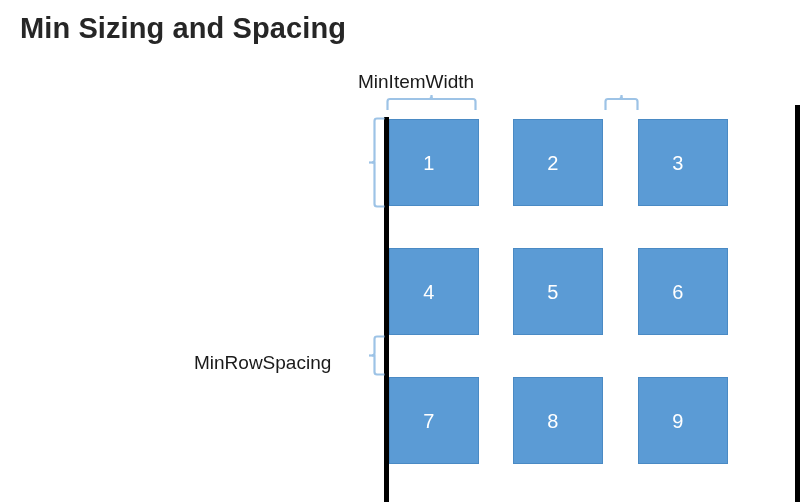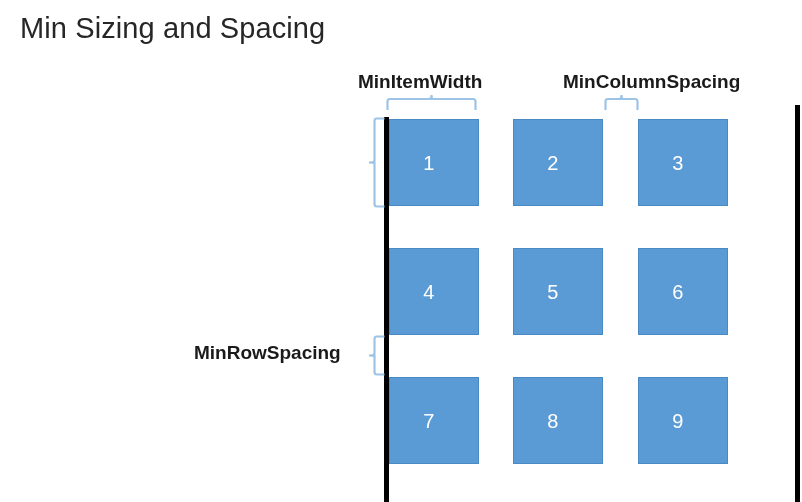--- a/index.html
+++ b/index.html
@@ -17,38 +17,38 @@
     background: #ffffff;
     overflow: hidden;
   }
 
   
   #slide-title {
     position: absolute;
     left: 20px;
     top: 12px;
     font-size: 29px;
-    font-weight: 400;
+    font-weight: 700;
     color: #262626;
     letter-spacing: 0.1px;
     white-space: nowrap;
   }
 
   
   .annot-label {
     position: absolute;
     font-size: 19px;
-    font-weight: 700;
+    font-weight: 400;
     color: #1a1a1a;
     white-space: nowrap;
   }
   #label-min-item-width   { left: 358px; top: 71px; }
   #label-min-column-spacing { left: 563px; top: 71px; }
   #label-min-item-height  { left: 204px; top: 149px; }
-  #label-min-row-spacing  { left: 194px; top: 342px; }
+  #label-min-row-spacing  { left: 194px; top: 352px; }
 
   
   .guide-line {
     position: absolute;
     background: #000000;
   }
   #guide-line-left {
     left: 384px;
     top: 117px;
     width: 5px;
@@ -101,21 +101,20 @@
   <div class="guide-line" id="guide-line-right"></div>
 
   <div class="annot-label" id="label-min-item-width">MinItemWidth</div>
   <div class="brace" id="brace-item-width">
     <svg width="92" height="16" viewBox="0 0 92 16">
       <path d="M1.5 15 L1.5 6.5 Q1.5 4 4 4 L43 4 Q45.5 4 45.5 1.5 L45.5 4 Q45.5 4 48 4 L87 4 Q89.5 4 89.5 6.5 L89.5 15" fill="none" stroke="#9DC3E6" stroke-width="2.2" stroke-linecap="butt"></path>
       <line x1="45.5" y1="0" x2="45.5" y2="5" stroke="#9DC3E6" stroke-width="2.2"></line>
     </svg>
   </div>
 
-  <div class="annot-label" id="label-min-column-spacing">MinColumnSpacing</div>
   <div class="brace" id="brace-column-spacing">
     <svg width="36" height="16" viewBox="0 0 36 16">
       <path d="M1.5 15 L1.5 6.5 Q1.5 4 4 4 L15 4 Q17.5 4 17.5 1.5 L17.5 4 Q17.5 4 20 4 L31 4 Q33.5 4 33.5 6.5 L33.5 15" fill="none" stroke="#9DC3E6" stroke-width="2.2" stroke-linecap="butt"></path>
       <line x1="17.5" y1="0" x2="17.5" y2="5" stroke="#9DC3E6" stroke-width="2.2"></line>
     </svg>
   </div>
 
   <div class="brace" id="brace-item-height">
     <svg width="18" height="92" viewBox="0 0 18 92">
       <path d="M16.5 1.5 L9 1.5 Q6.5 1.5 6.5 4 L6.5 43 Q6.5 45.5 4 45.5 L6.5 45.5 Q6.5 45.5 6.5 48 L6.5 87 Q6.5 89.5 9 89.5 L16.5 89.5" fill="none" stroke="#9DC3E6" stroke-width="2.2" stroke-linecap="butt"></path>

